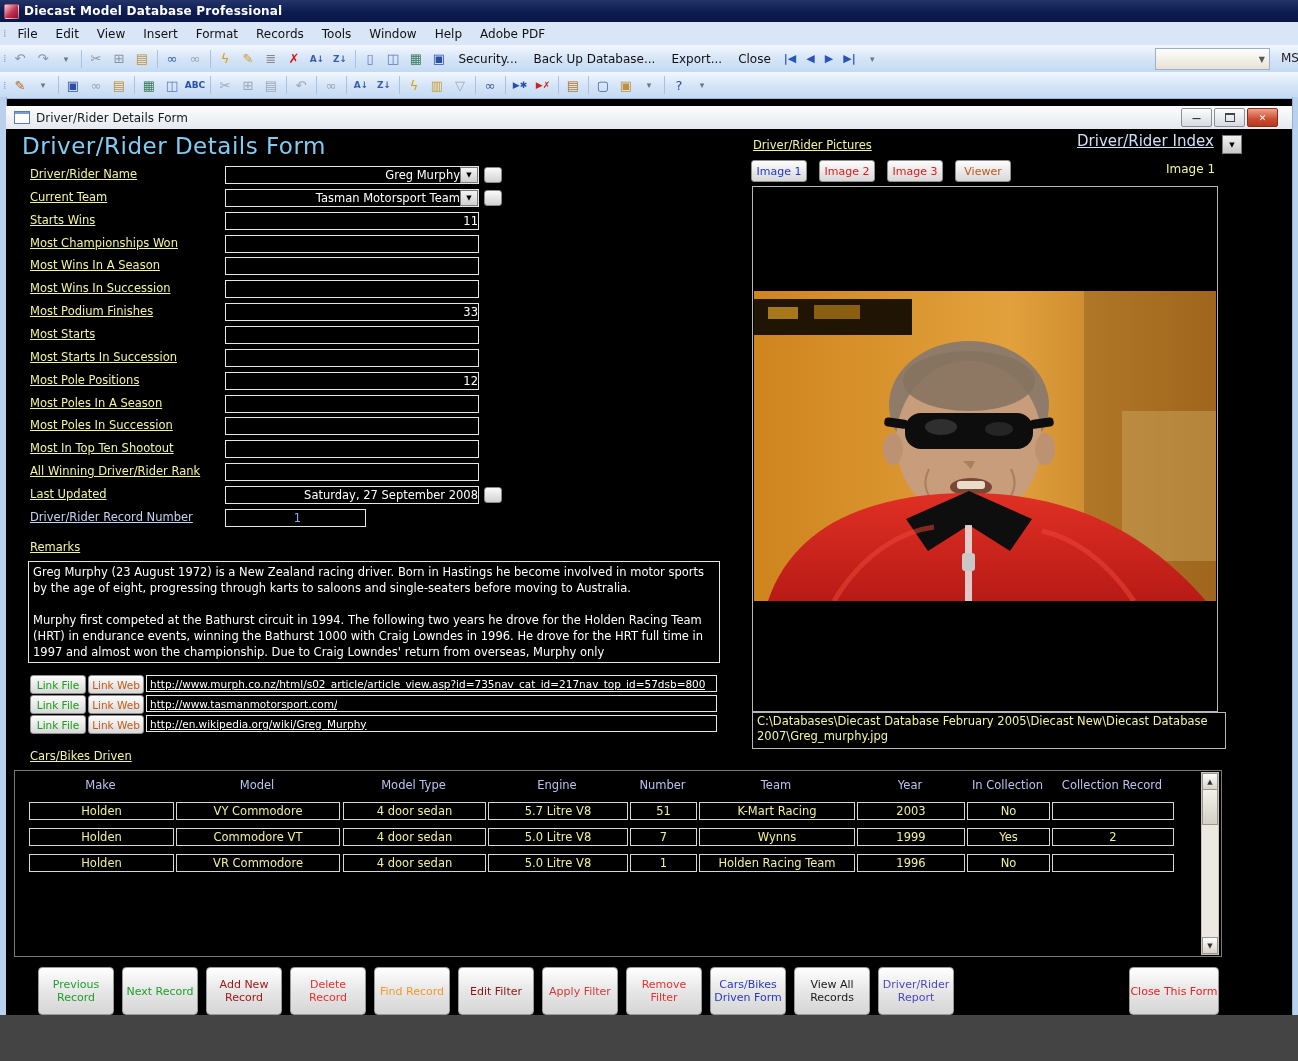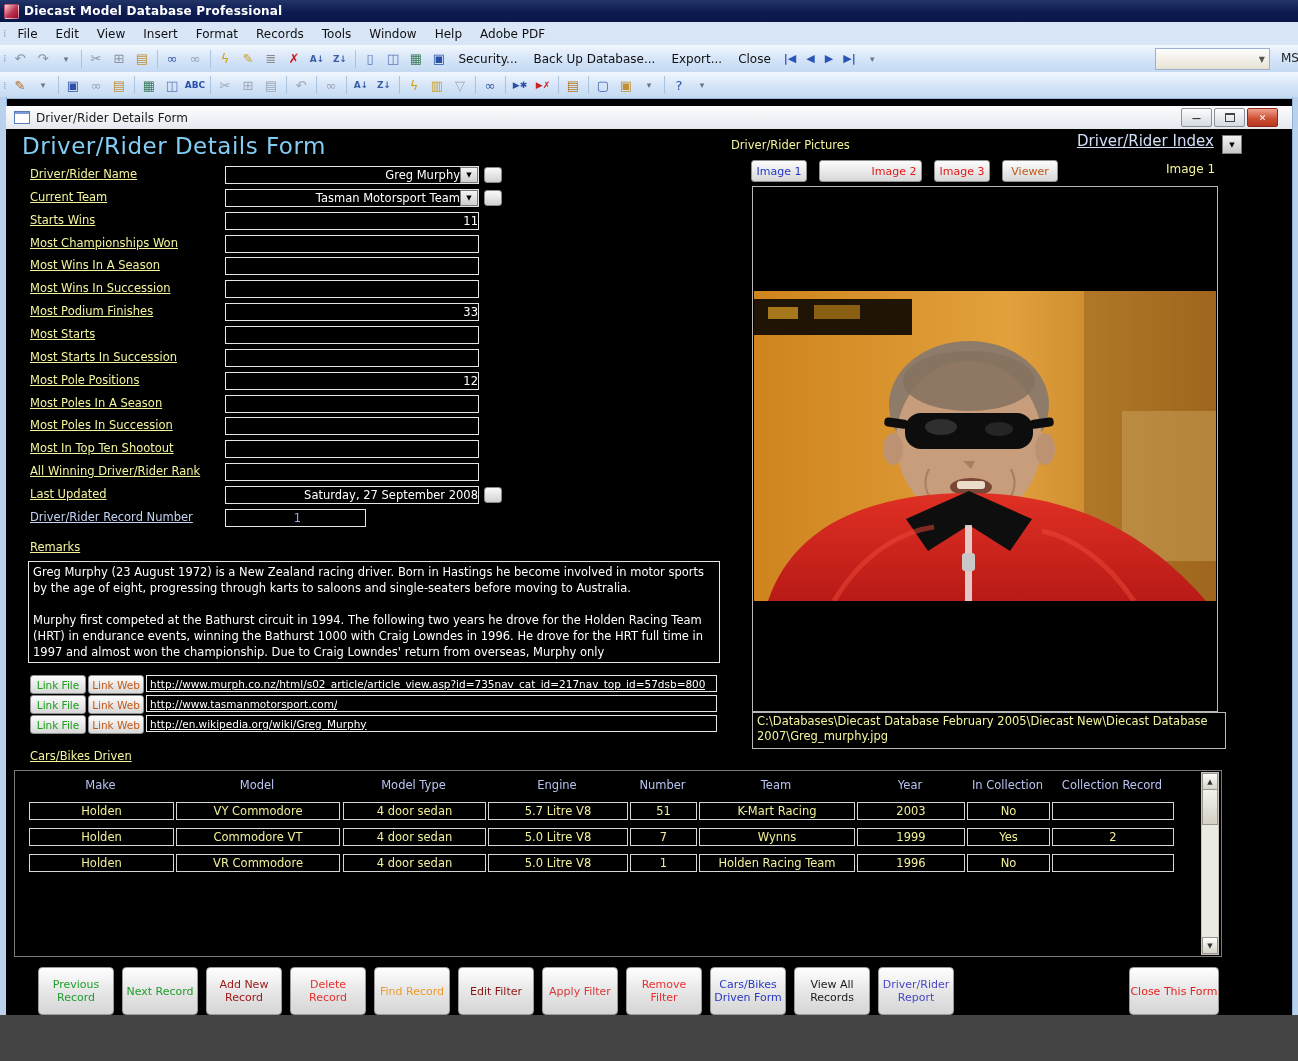--- a/index.html
+++ b/index.html
@@ -104,21 +104,21 @@
 
   .action-row{left:16px;top:838px;display:flex;gap:8px;margin-left:16px;}
   .abtn{width:74px;height:46px;border:1px solid #9a9a9a;border-radius:4px;
     background:linear-gradient(#ffffff,#e9e9e9 45%,#d5d5d5);display:flex;align-items:center;justify-content:center;
     text-align:center;font-size:11px;line-height:13px;}
   .close-btn{left:1123px;top:838px;width:88px;height:46px;border:1px solid #9a9a9a;border-radius:4px;
     background:linear-gradient(#ffffff,#e9e9e9 45%,#d5d5d5);display:flex;align-items:center;justify-content:center;
     text-align:center;font-size:11px;line-height:13px;color:#e82020;}
 
   
-  .pics-label{left:725px;top:9px;font-size:11.5px;color:#f4f49c;}
+  .pics-label{left:747px;top:9px;font-size:11.5px;color:#f4f49c;text-decoration:underline;}
   .index-label{left:1071px;top:3px;font-size:15px;color:#d2dff8;text-decoration:underline;}
   .index-dd{left:1216px;top:6px;width:18px;height:17px;border:1px solid #7a7a7a;
     background:linear-gradient(#f2f2f2,#c8c8c8);display:flex;align-items:center;justify-content:center;
     font-size:7px;color:#000;}
   .img-btn-row{left:745px;top:31px;display:flex;gap:12px;}
   .ibtn{width:54px;height:20px;border:1px solid #909090;border-radius:3px;
     background:linear-gradient(#fcfcfc,#d8d8d8);display:flex;align-items:center;justify-content:center;
     font-size:11px;}
   .cur-img{left:1160px;top:33px;font-size:12px;color:#f4f49c;}
   .photo-frame{left:746px;top:57px;width:464px;height:524px;border:1px solid #b8b8b8;background:#000;}
@@ -417,21 +417,21 @@
         <div class="abtn" style="color: rgb(26, 26, 26);">View All Records</div>
         <div class="abtn" style="color: rgb(72, 72, 200);">Driver/Rider Report</div>
       </div>
     <div class="abs close-btn">Close This Form</div>
 
     <div class="abs pics-label">Driver/Rider Pictures</div>
     <div class="abs index-label">Driver/Rider Index</div>
     <div class="abs index-dd">▼</div>
     <div class="abs img-btn-row">
         <div class="ibtn" style="color: rgb(34, 56, 200);">Image 1</div>
-        <div class="ibtn" style="color: rgb(228, 24, 24); padding-left: 47px;">Image 2</div>
+        <div class="ibtn" style="color: rgb(228, 24, 24);">Image 2</div>
         <div class="ibtn" style="color: rgb(228, 24, 24);">Image 3</div>
         <div class="ibtn" style="color: rgb(192, 88, 24);">Viewer</div>
       </div>
     <div class="abs cur-img">Image 1</div>
 
     <div class="abs photo-frame">
       <svg width="462" height="310" viewBox="0 0 462 310">
         <defs>
           <linearGradient id="bg" x1="0" y1="0" x2="1" y2="0">
             <stop offset="0" stop-color="#cf841e"></stop>

